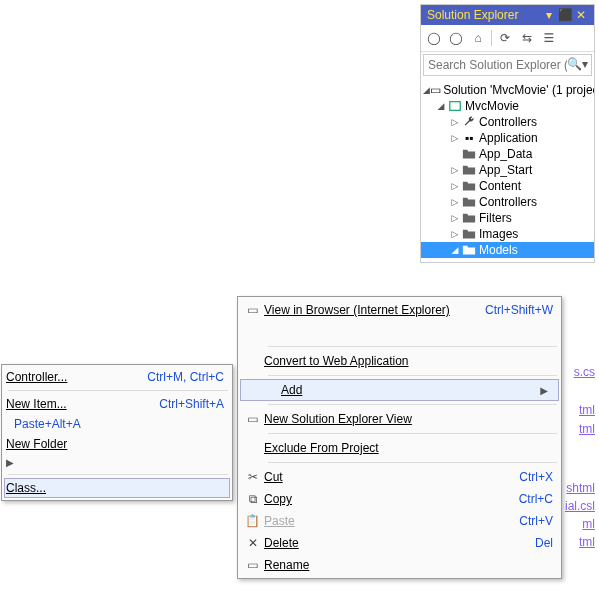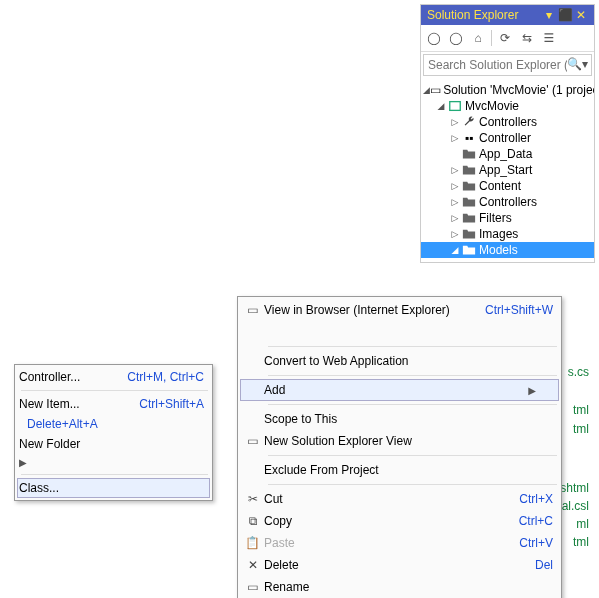--- a/index.html
+++ b/index.html
@@ -20,35 +20,35 @@
 .tree { padding: 4px 0; white-space: nowrap; overflow: hidden; }
 .node { display: flex; align-items: center; padding: 1px 0; cursor: pointer; }
 .node .arrow { width: 12px; text-align: center; color: #555; font-size: 9px; }
 .node .icn { width: 16px; height: 14px; display: flex; align-items: center; justify-content: center; margin-right: 2px; }
 .node.bold .lbl { font-weight: normal; }
 .node.sel { background: #3399ff; color: #fff; }
 .node.sel .arrow { color: #fff; }
 .d0 { padding-left: 2px; }
 .d1 { padding-left: 14px; }
 .d2 { padding-left: 28px; }
-.bg-files { position: absolute; right: 10px; top: 364px; color: #15803d; font-size: 12px; }
+.bg-files { position: absolute; right: 4px; top: 364px; color: #8b5cf6; font-size: 12px; text-decoration: underline; }
 .bg-files div { padding: 1px 0; text-align: right; }
 
 
 .menu { position: absolute; background: #fafafa; border: 1px solid #999; box-shadow: 2px 2px 4px rgba(0,0,0,0.25); padding: 2px; }
 .menu-main { left: 237px; top: 296px; width: 325px; }
-.menu-sub { left: 14px; top: 364px; width: 199px; }
+.menu-sub { left: 1px; top: 364px; width: 232px; }
 .mi { display: flex; align-items: center; padding: 3px 6px 3px 2px; cursor: pointer; position: relative; }
 .mi.disabled { color: #aaa; cursor: default; }
 .mi .icn { width: 22px; height: 16px; display: flex; align-items: center; justify-content: center; color: #444; flex-shrink: 0; }
-.mi .lbl { flex: 1; }
+.mi .lbl { flex: 1; text-decoration: underline; }
 .mi .sc { color: #1d4ed8; margin-left: 8px; }
 .mi .sub-arrow { color: #555; font-size: 10px; }
 .msep { height: 1px; background: #ddd; margin: 3px 2px 3px 28px; }
-.mi.hover { background: #e8f0fe; border: 1px solid #aac; padding: 2px 22px 2px 1px; }
+.mi.hover { background: #e8f0fe; border: 1px solid #aac; padding: 2px 10px 2px 1px; gap: 17px; }
 
 svg { width: 14px; height: 14px; }
 .folder-svg { fill: #666; }
 .wrench-svg { fill: #444; }
 </style>
 </head>
 <body>
 
 <div class="bg-files">
   <div>s.cs</div>
@@ -108,21 +108,21 @@
       <span class="icn">
           <svg class="wrench-svg" viewBox="0 0 16 16">
             <path d="M13 3a3 3 0 01-4 4L4 12l-1-1 5-5a3 3 0 014-4l-2 2 1 1 2-2z"></path>
           </svg>
         </span>
       <span class="lbl">Controllers</span>
     </div>
     <div class="node d2">
       <span class="arrow">▷</span>
       <span class="icn">▪▪</span>
-      <span class="lbl">Controller</span>
+      <span class="lbl">Application</span>
     </div>
     <div class="node d2">
       <span class="arrow" style="visibility:hidden">▷</span>
       <span class="icn">
           <svg class="folder-svg" viewBox="0 0 16 16">
             <path d="M1 3h5l1 2h8v8H1z"></path>
           </svg>
         </span>
       <span class="lbl">App_Data</span>
     </div>
@@ -197,24 +197,20 @@
       <span class="icn"></span>
       <span class="lbl">Convert to Web Application</span>
     </div>
   <div class="msep"></div>
   <div class="mi hover">
       <span class="icn"></span>
       <span class="lbl">Add</span>
       <span class="sub-arrow">▶</span>
     </div>
   <div class="msep"></div>
-  <div class="mi">
-      <span class="icn"></span>
-      <span class="lbl">Scope to This</span>
-    </div>
   <div class="mi">
       <span class="icn">▭</span>
       <span class="lbl">New Solution Explorer View</span>
     </div>
   <div class="msep"></div>
   <div class="mi">
       <span class="icn"></span>
       <span class="lbl">Exclude From Project</span>
     </div>
   <div class="msep"></div>
@@ -249,21 +245,21 @@
   <div class="mi">
       <span class="lbl">Controller...</span>
       <span class="sc">Ctrl+M, Ctrl+C</span>
     </div>
   <div class="msep" style="margin-left:4px"></div>
   <div class="mi">
       <span class="lbl">New Item...</span>
       <span class="sc">Ctrl+Shift+A</span>
     </div>
   <div class="mi">
-      <span class="sc">Delete+Alt+A</span>
+      <span class="sc">Paste+Alt+A</span>
     </div>
   <div class="mi">
       <span class="lbl">New Folder</span>
     </div>
   <div class="mi">
       <span class="sub-arrow">▶</span>
     </div>
   <div class="msep" style="margin-left:4px"></div>
   <div class="mi hover">
       <span class="lbl">Class...</span>

